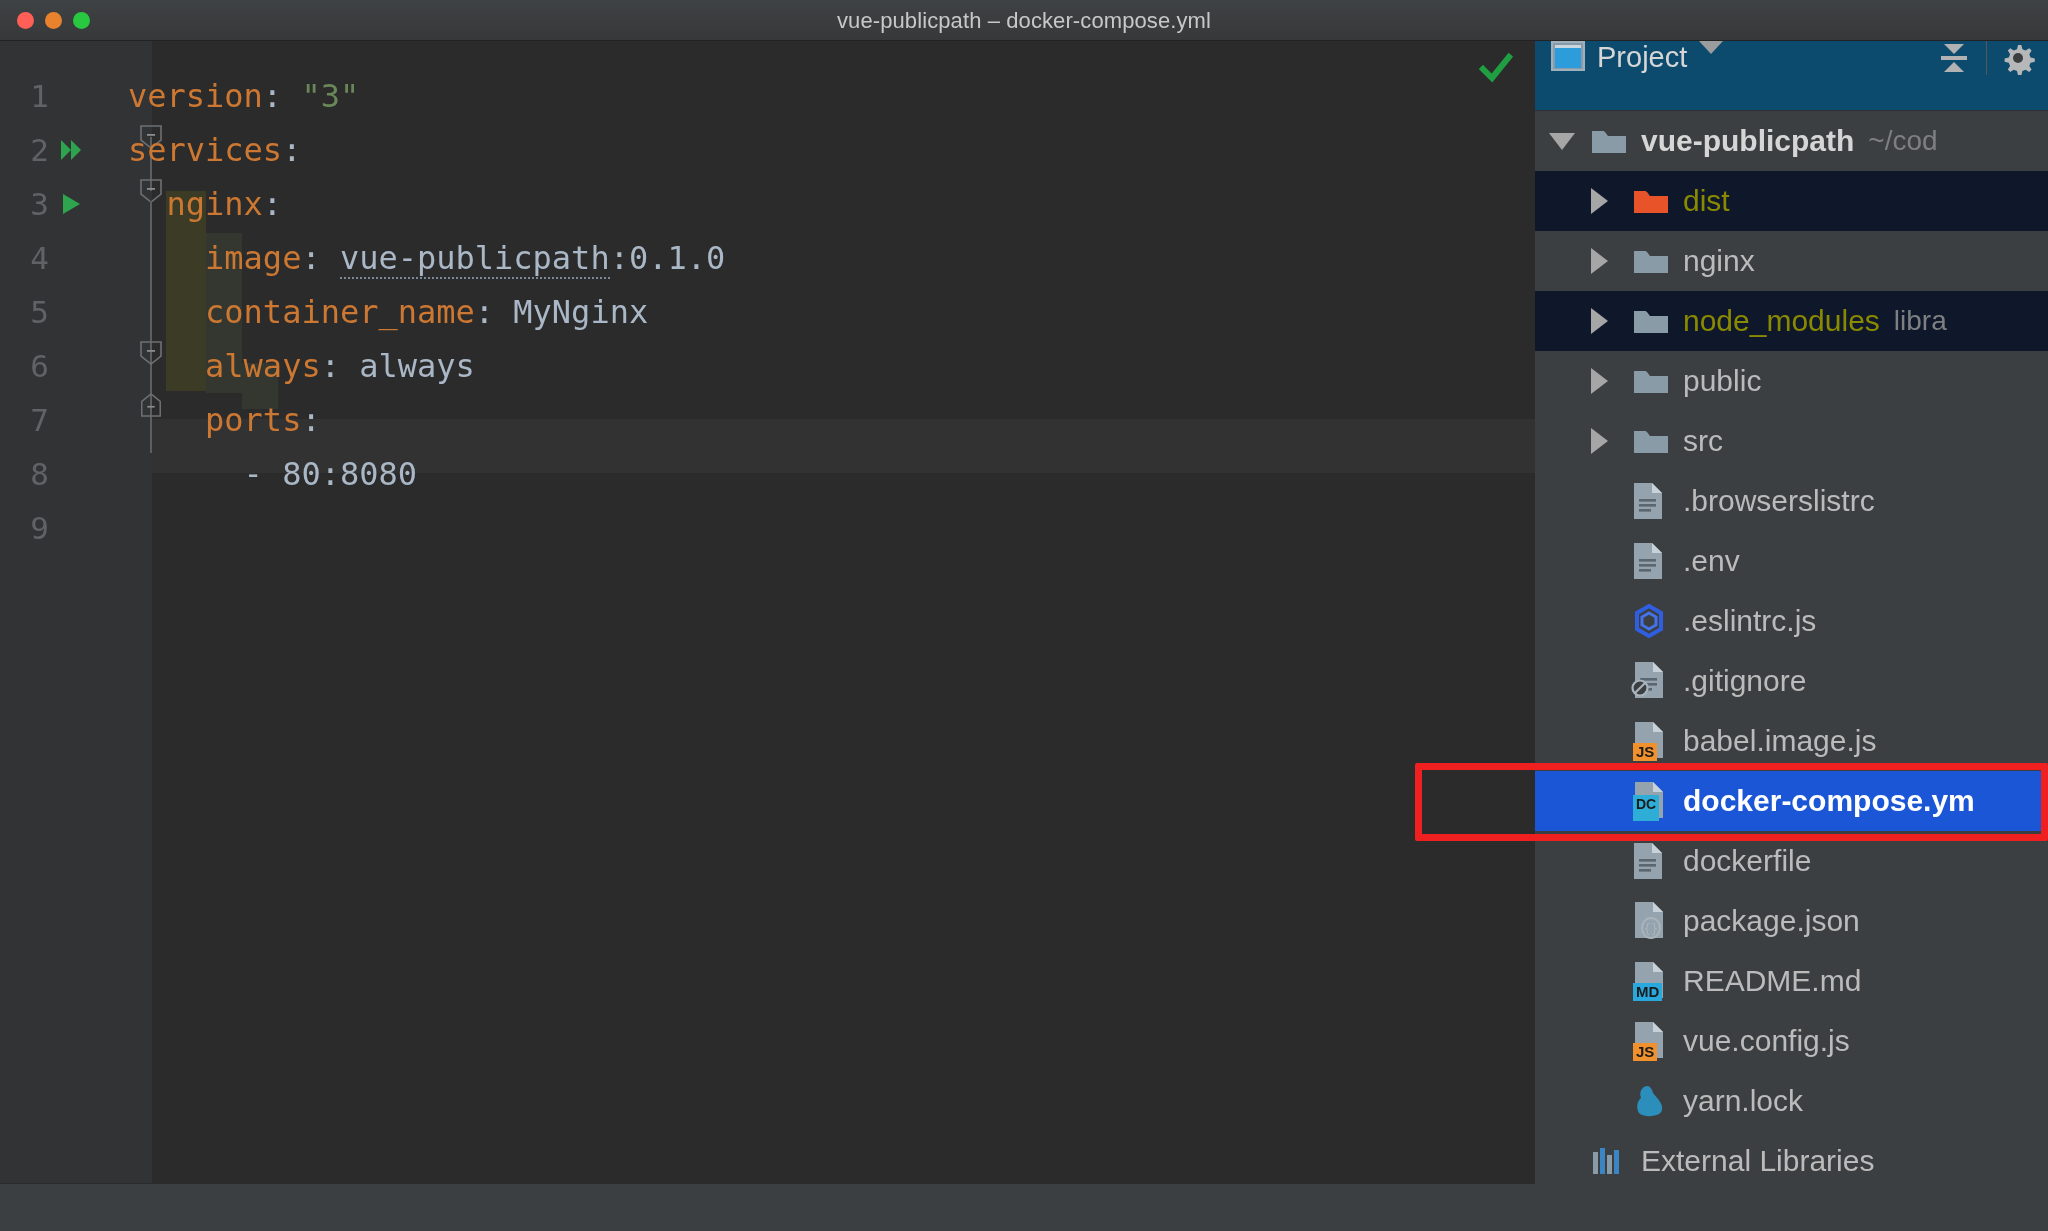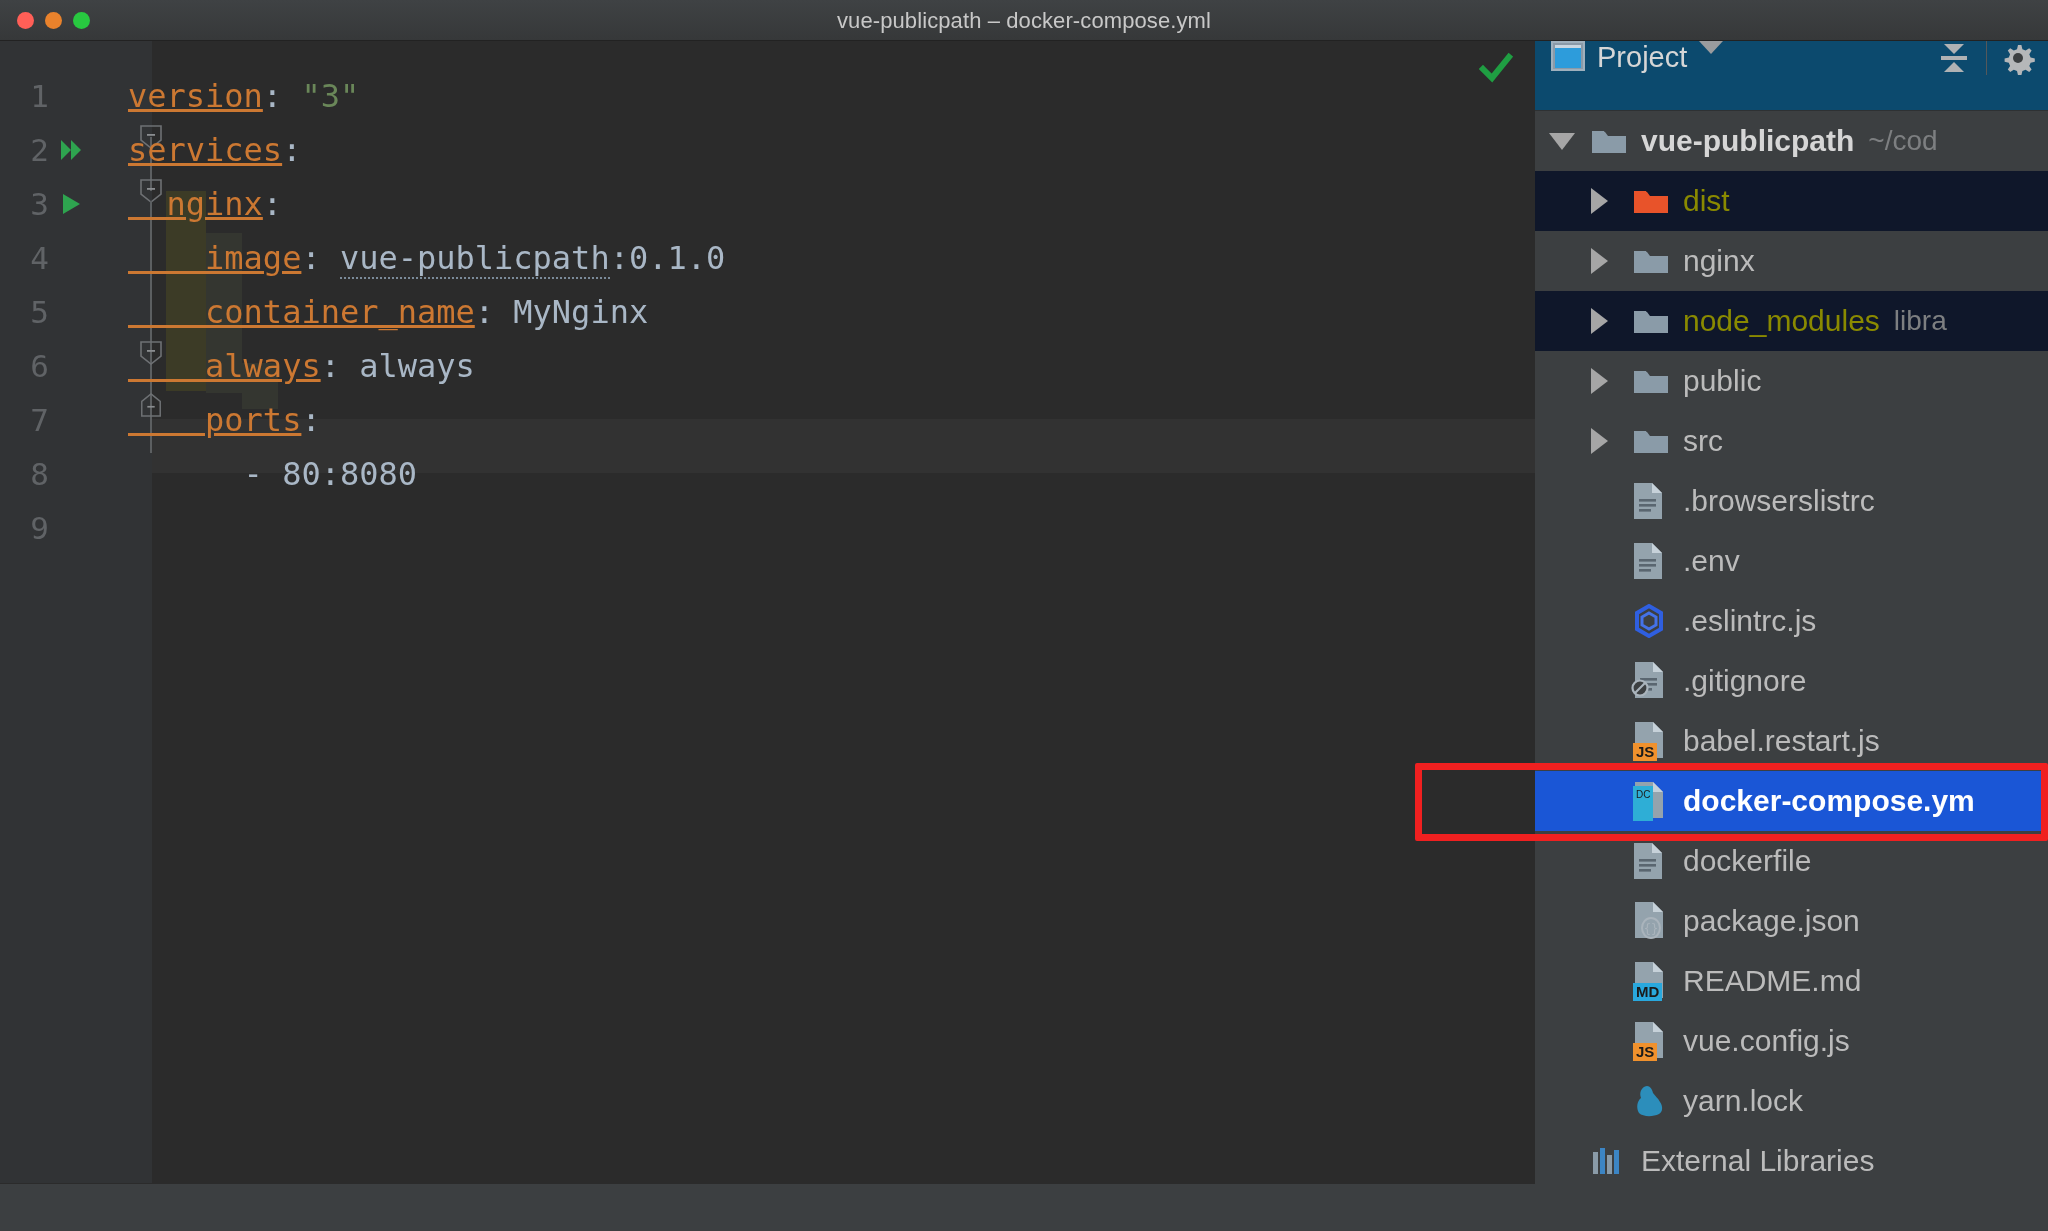--- a/index.html
+++ b/index.html
@@ -33,21 +33,21 @@
   .foldline{position:absolute;left:150px;width:2px;background:#5c5f61;}
 
   
   .block-a{position:absolute;left:166px;top:150px;width:40px;height:200px;background:#3c3b26;}
   .block-b{position:absolute;left:206px;top:192px;width:36px;height:160px;background:#343630;}
   .block-c{position:absolute;left:242px;top:322px;width:36px;height:46px;background:#343630;}
 
   .code{position:absolute;left:128px;top:0;width:1410px;height:1190px;
     font-family:"DejaVu Sans Mono",monospace;font-size:32px;}
   .cl{position:absolute;left:0;height:54px;line-height:54px;white-space:pre;}
-  .tok-key{color:#cc7832;text-decoration:underline;}
+  .tok-key{color:#cc7832;}
   .tok-colon{color:#a9b7c6;}
   .tok-val{color:#a9b7c6;}
   .tok-str{color:#6a8759;}
   .tok-num{color:#a9b7c6;}
   .tok-link{color:#a9b7c6;border-bottom:2px dotted #7a8a99;}
   .tok-dash{color:#a9b7c6;}
 
   .caretline{position:absolute;left:152px;top:378px;width:1383px;height:54px;background:#323232;}
 
   .inspect-check{position:absolute;right:22px;top:10px;width:34px;height:34px;}
@@ -362,31 +362,31 @@
         <div class="row">
           <span style="flex: 0 0 auto; width: 56px;"></span>
           <span style="flex: 0 0 auto; width: 34px; display: flex; align-items: center; justify-content: flex-start;"></span>
           <span class="ficon" style="display: flex; align-items: center; margin-right: 14px; position: relative; height: 40px;">
             <span style="position:absolute;left:1px;top:0;"><svg viewBox="0 0 30 38" width="30" height="38">
                 <path d="M1 1 H19 L29 11 V37 H1 Z" fill="#94a3ad"></path>
                 <path d="M19 1 L29 11 H19 Z" fill="#c6d1d9"></path>
               </svg></span>
             <span style="position:absolute;left:0;bottom:0;background:#f0912d;color:#1b1b1b;font-size:15px;font-weight:bold;line-height:18px;height:18px;padding:0 3px;font-family:'Liberation Sans',sans-serif;">JS</span>
           </span>
-          <span class="lbl ">babel.restart.js</span>
+          <span class="lbl ">babel.image.js</span>
         </div>
         <div class="row selected">
           <span style="flex: 0 0 auto; width: 56px;"></span>
           <span style="flex: 0 0 auto; width: 34px; display: flex; align-items: center; justify-content: flex-start;"></span>
           <span class="ficon" style="display: flex; align-items: center; margin-right: 14px; position: relative; height: 40px;">
             <span style="position:absolute;left:1px;top:0;"><svg viewBox="0 0 30 38" width="30" height="38">
                 <path d="M1 1 H19 L29 11 V37 H1 Z" fill="#94a3ad"></path>
                 <path d="M19 1 L29 11 H19 Z" fill="#c6d1d9"></path>
               </svg></span>
-            <span style="position:absolute;left:0;bottom:0;background:#2eaed6;color:#1b1b1b;font-size:10px;font-weight:normal;line-height:18px;height:35px;padding:0 3px;font-family:'Liberation Sans',sans-serif;">DC</span>
+            <span style="position:absolute;left:0;bottom:0;background:#2eaed6;color:#1b1b1b;font-size:14px;font-weight:bold;line-height:18px;height:26px;padding:0 3px;font-family:'Liberation Sans',sans-serif;">DC</span>
           </span>
           <span class="lbl white">docker-compose.ym</span>
         </div>
         <div class="row">
           <span style="flex: 0 0 auto; width: 56px;"></span>
           <span style="flex: 0 0 auto; width: 34px; display: flex; align-items: center; justify-content: flex-start;"></span>
           <span class="ficon" style="display: flex; align-items: center; margin-right: 14px; position: relative; height: 40px;">
             <svg viewBox="0 0 30 38" width="30" height="38">
               <path d="M1 1 H19 L29 11 V37 H1 Z" fill="#94a3ad"></path>
               <path d="M19 1 L29 11 H19 Z" fill="#c6d1d9"></path>

